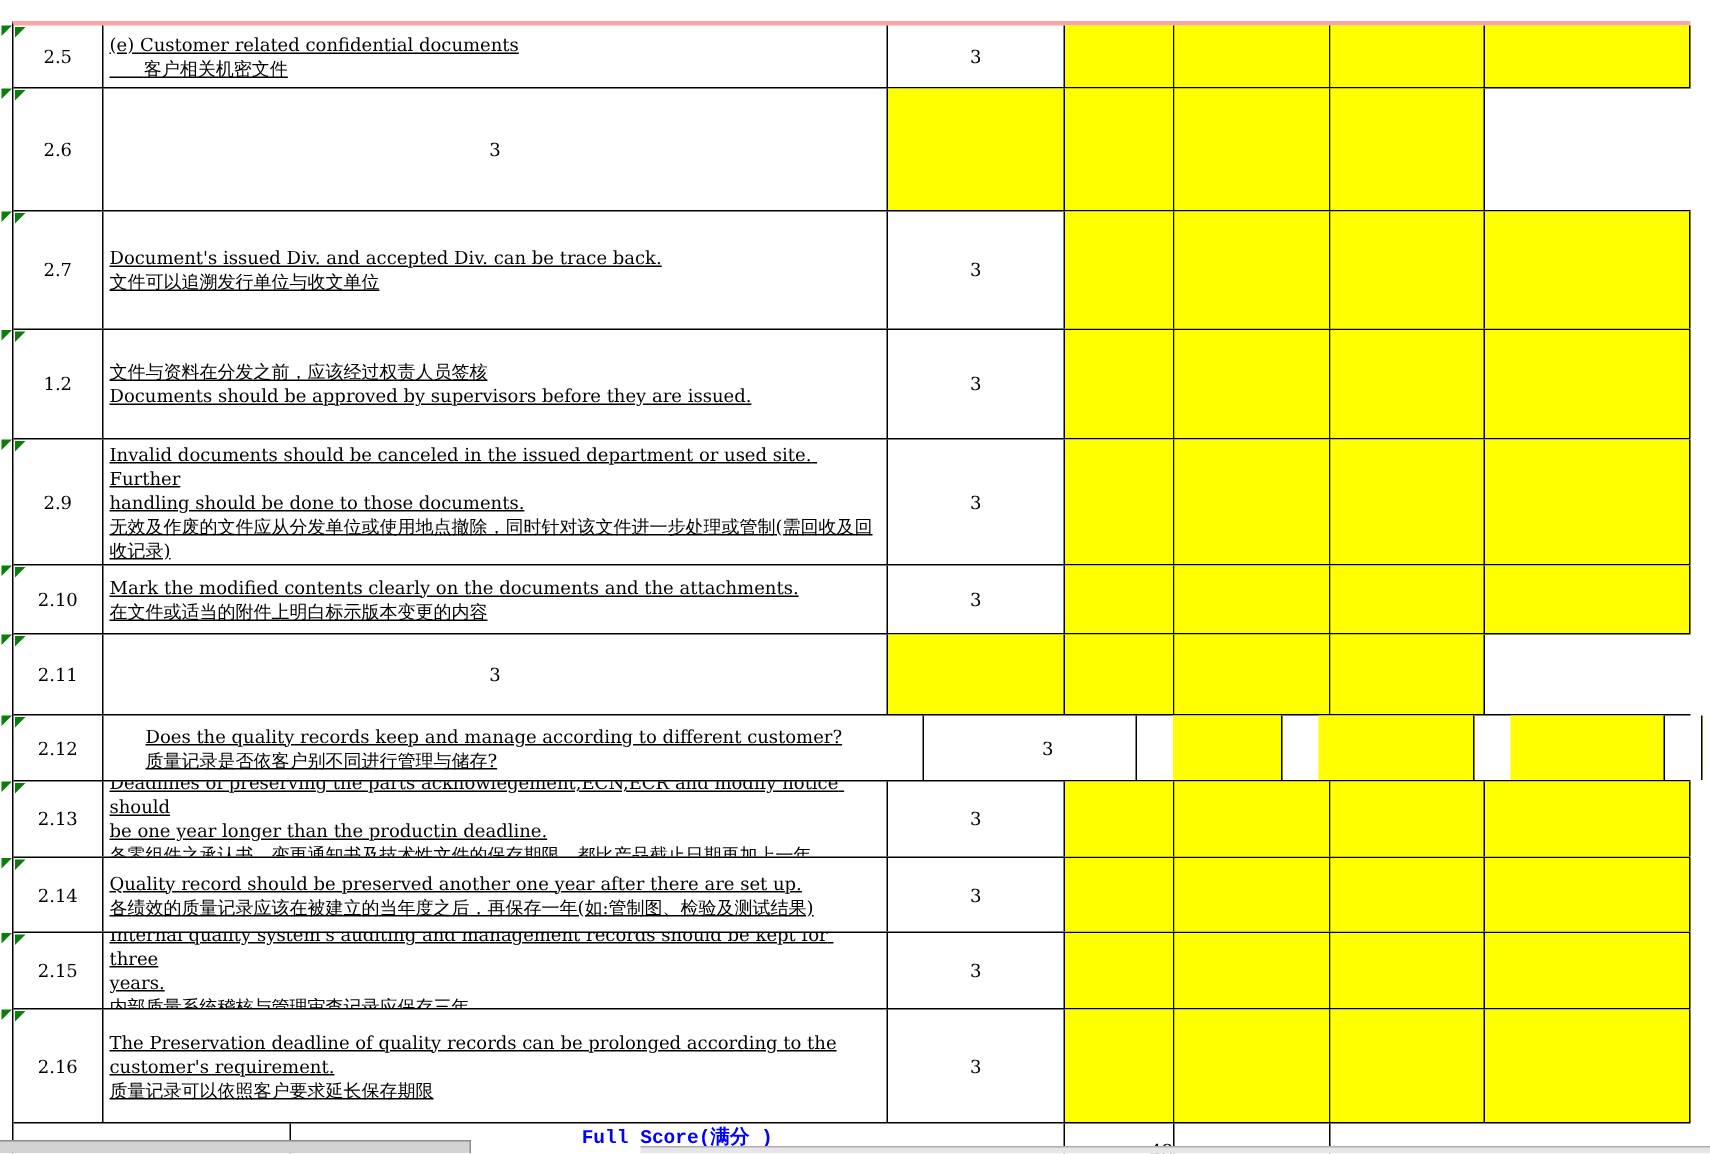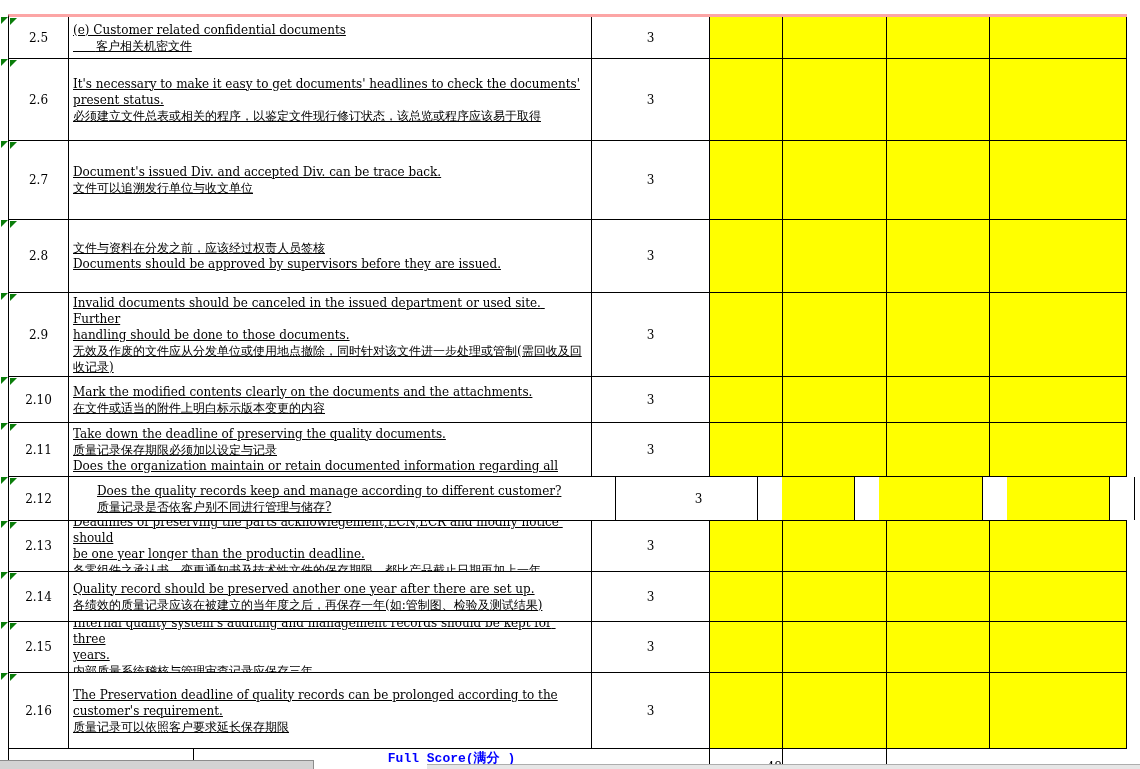--- a/index.html
+++ b/index.html
@@ -55,25 +55,20 @@
           <div class="cell c-y"></div>
           <div class="cell c-y"></div>
           <div class="cell c-y c-last"></div>
         </div>
         <div class="row" style="height: 82px;">
           <span class="tri sliver"></span>
           <div class="cell c-no">
             <span class="tri incell"></span>
             <span>2.6</span>
           </div>
-          <div class="cell c-desc">
-            <span class="desc-text">It's necessary to make it easy to get documents' headlines to check the documents'
-present status.
-必须建立文件总表或相关的程序，以鉴定文件现行修订状态，该总览或程序应该易于取得</span>
-          </div>
           <div class="cell c-score">
             <span>3</span>
           </div>
           <div class="cell c-y"></div>
           <div class="cell c-y"></div>
           <div class="cell c-y"></div>
           <div class="cell c-y c-last"></div>
         </div>
         <div class="row" style="height: 79px;">
           <span class="tri sliver"></span>
@@ -90,21 +85,21 @@
           </div>
           <div class="cell c-y"></div>
           <div class="cell c-y"></div>
           <div class="cell c-y"></div>
           <div class="cell c-y c-last"></div>
         </div>
         <div class="row" style="height: 73px;">
           <span class="tri sliver"></span>
           <div class="cell c-no">
             <span class="tri incell"></span>
-            <span>2.8</span>
+            <span>1.2</span>
           </div>
           <div class="cell c-desc">
             <span class="desc-text">文件与资料在分发之前，应该经过权责人员签核
 Documents should be approved by supervisors before they are issued.</span>
           </div>
           <div class="cell c-score">
             <span>3</span>
           </div>
           <div class="cell c-y"></div>
           <div class="cell c-y"></div>
@@ -147,25 +142,20 @@
           <div class="cell c-y"></div>
           <div class="cell c-y"></div>
           <div class="cell c-y"></div>
           <div class="cell c-y c-last"></div>
         </div>
         <div class="row" style="height: 54px;">
           <span class="tri sliver"></span>
           <div class="cell c-no">
             <span class="tri incell"></span>
             <span>2.11</span>
-          </div>
-          <div class="cell c-desc">
-            <span class="desc-text">Take down the deadline of preserving the quality documents.
-质量记录保存期限必须加以设定与记录
-Does the organization maintain or retain documented information regarding all</span>
           </div>
           <div class="cell c-score">
             <span>3</span>
           </div>
           <div class="cell c-y"></div>
           <div class="cell c-y"></div>
           <div class="cell c-y"></div>
           <div class="cell c-y c-last"></div>
         </div>
         <div class="row" style="height: 44px; gap: 24px;">

